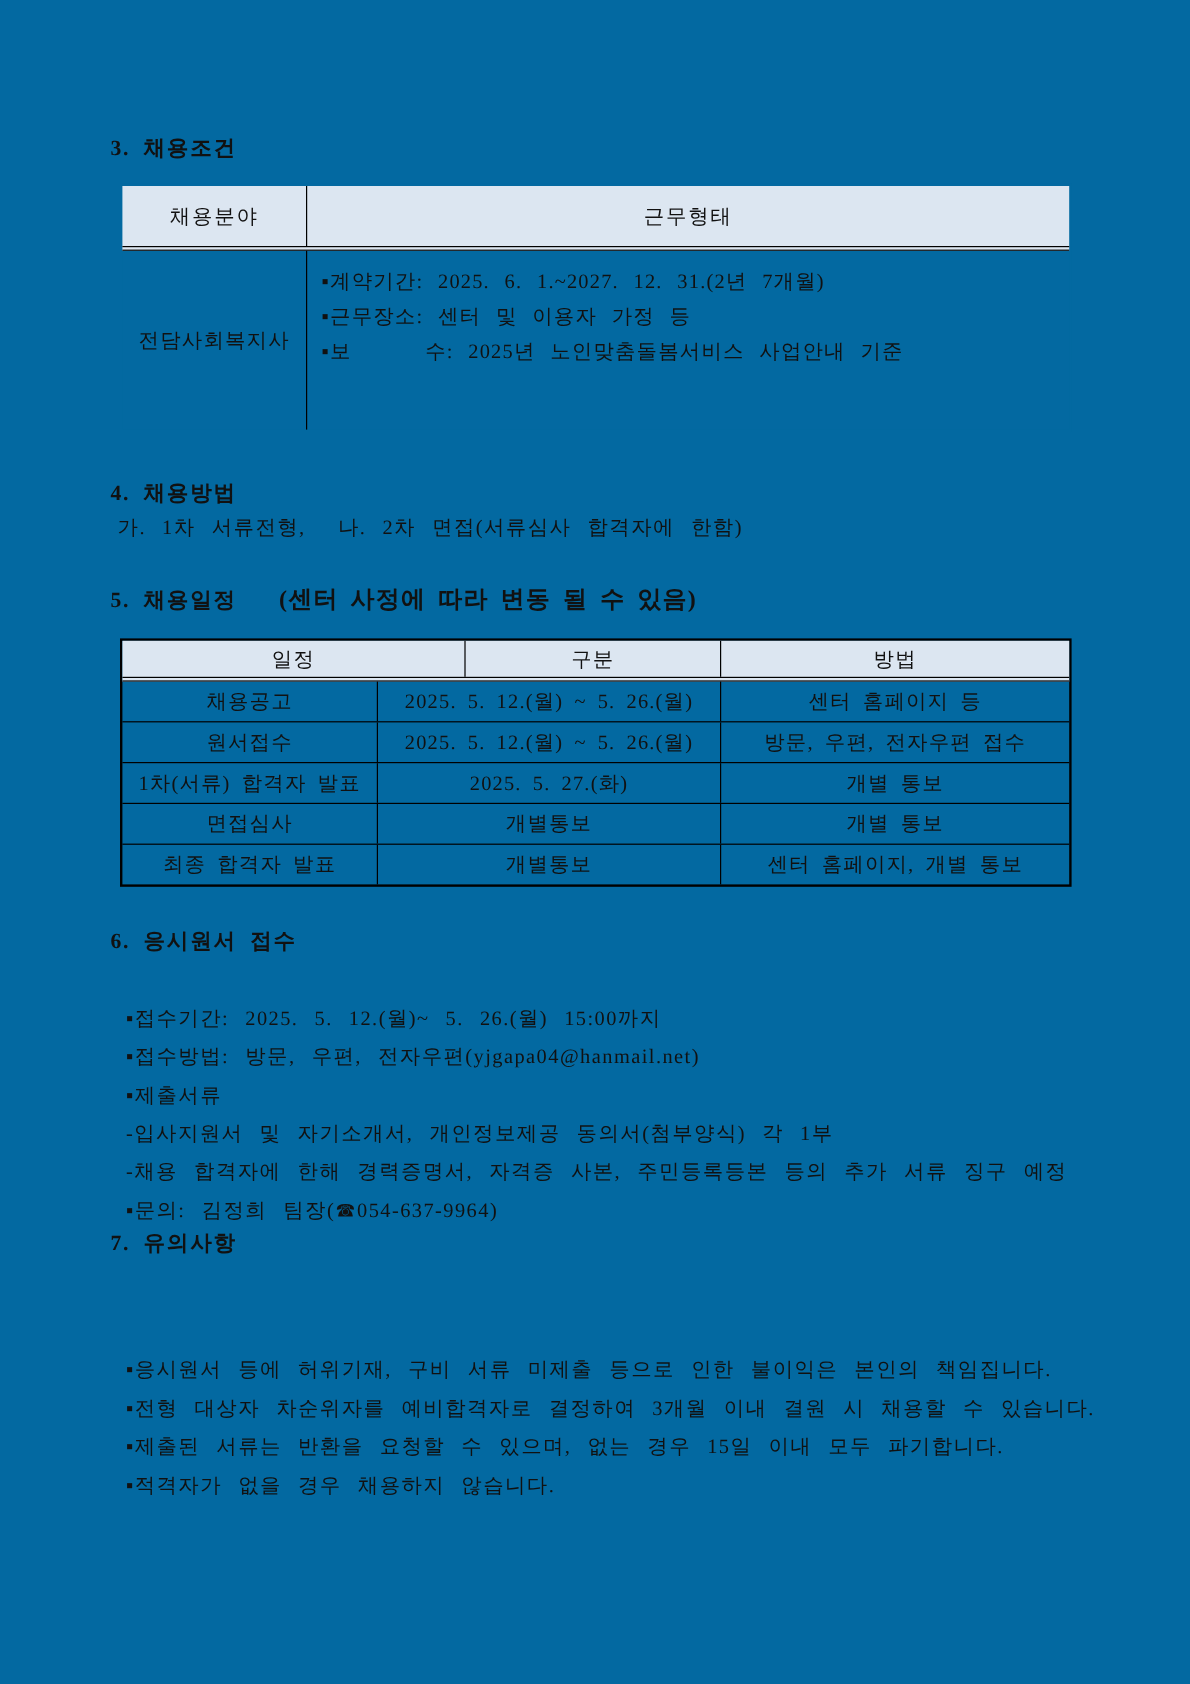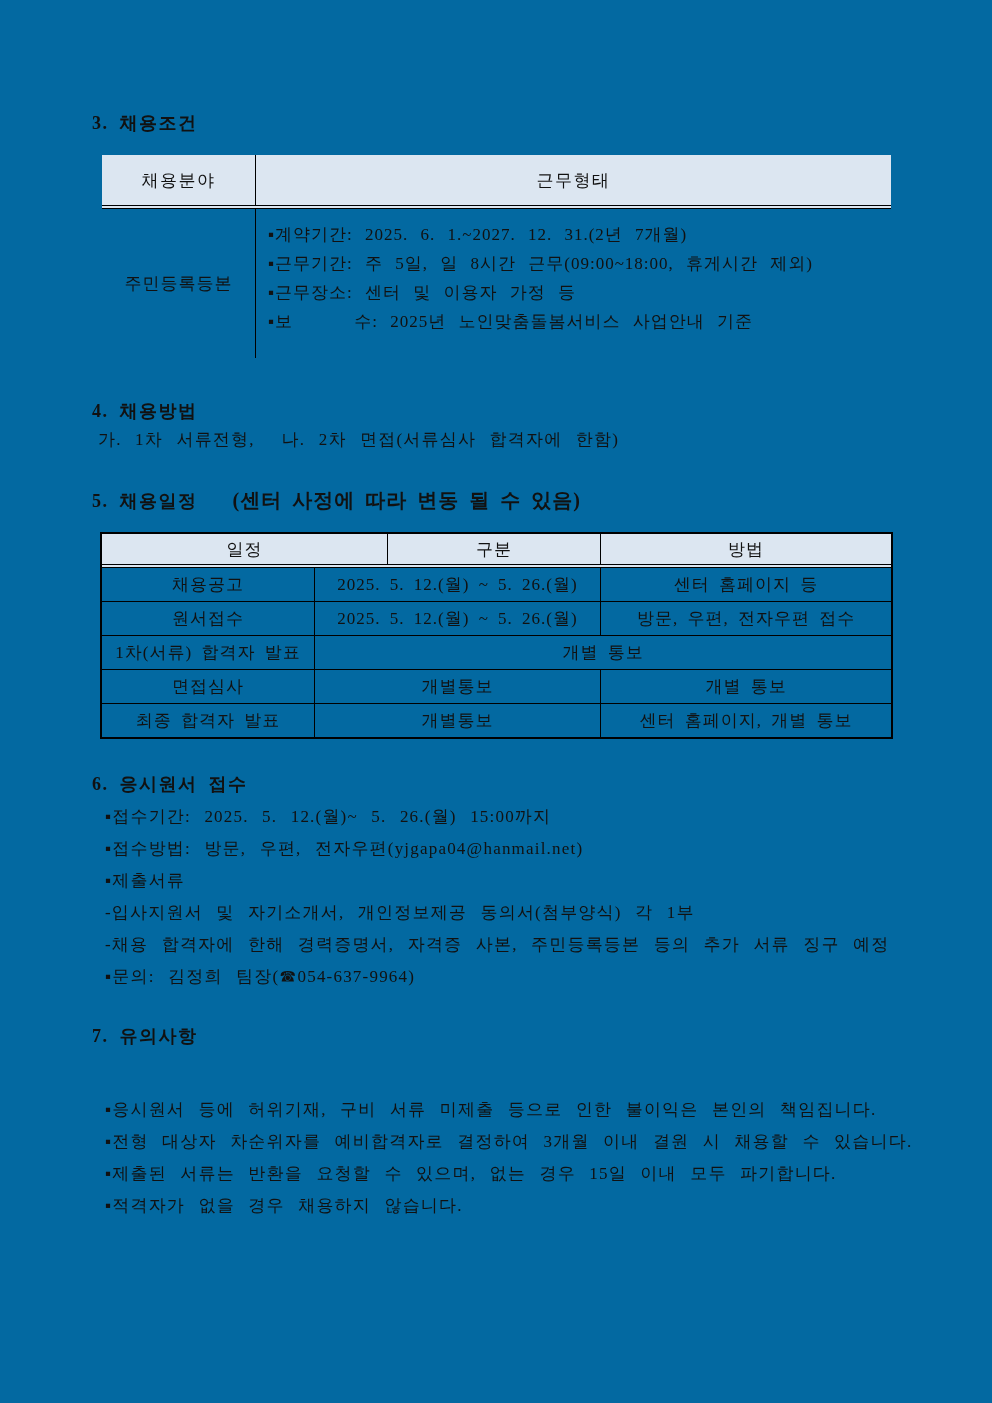--- a/index.html
+++ b/index.html
@@ -9,21 +9,21 @@
   }
   .heading{
     position:absolute;font-size:18px;font-weight:bold;line-height:24px;
     letter-spacing:1.5px;word-spacing:5px;white-space:pre;
   }
   .heading .note{font-size:20px;letter-spacing:1px;word-spacing:4px;margin-left:24px;}
   .bodyline{
     position:absolute;font-size:17px;line-height:24px;
     letter-spacing:1.2px;word-spacing:8px;white-space:pre;
   }
-  .list{position:absolute;}
+  .list{position:absolute;margin-top:32px;}
   .list .item{
     height:32px;line-height:32px;font-size:17px;
     letter-spacing:1.2px;word-spacing:8px;white-space:pre;
   }
   
   .t1{
     position:absolute;left:100px;top:153px;width:793px;height:207px;
     border:2px solid #0369a1;box-sizing:border-box;display:flex;flex-direction:column;
   }
   .t1-head{display:flex;height:50px;background:#dce6f1;border-bottom:4px double #000;flex:0 0 auto;}
@@ -52,24 +52,23 @@
 <div class="page">
 
   <div class="heading" style="left:92px;top:111px;">3. 채용조건</div>
 
   <div class="t1">
     <div class="t1-head">
       <div class="t1-hc1">채용분야</div>
       <div class="t1-hc2">근무형태</div>
     </div>
     <div class="t1-body">
-      <div class="t1-bc1">주민등록등본</div>
+      <div class="t1-bc1">전담사회복지사</div>
       <div class="t1-bc2">
         <div class="t1-line">▪계약기간: 2025. 6. 1.~2027. 12. 31.(2년 7개월)</div>
-        <div class="t1-line">▪근무기간: 주 5일, 일 8시간 근무(09:00~18:00, 휴게시간 제외)</div>
         <div class="t1-line">▪근무장소: 센터 및 이용자 가정 등</div>
         <div class="t1-line">▪보     수: 2025년 노인맞춤돌봄서비스 사업안내 기준</div>
       </div>
     </div>
   </div>
 
   <div class="heading" style="left:92px;top:399px;font-family:Liberation Serif, serif;">4. 채용방법</div>
   <div class="bodyline" style="left:98px;top:428px;">가. 1차 서류전형,  나. 2차 면접(서류심사 합격자에 한함)</div>
 
   <div class="heading" style="left:92px;top:488px;"><span>5. 채용일정 </span><span class="note">(센터 사정에 따라 변동 될 수 있음)</span></div>
@@ -85,20 +84,21 @@
       <div class="cell c2">2025. 5. 12.(월) ~ 5. 26.(월)</div>
       <div class="cell c3">센터 홈페이지 등</div>
     </div>
     <div class="t2-row">
       <div class="cell c1">원서접수</div>
       <div class="cell c2">2025. 5. 12.(월) ~ 5. 26.(월)</div>
       <div class="cell c3">방문, 우편, 전자우편 접수</div>
     </div>
     <div class="t2-row">
       <div class="cell c1">1차(서류) 합격자 발표</div>
+      <div class="cell c2">2025. 5. 27.(화)</div>
       <div class="cell c3">개별 통보</div>
     </div>
     <div class="t2-row">
       <div class="cell c1">면접심사</div>
       <div class="cell c2">개별통보</div>
       <div class="cell c3">개별 통보</div>
     </div>
     <div class="t2-row">
       <div class="cell c1">최종 합격자 발표</div>
       <div class="cell c2">개별통보</div>

